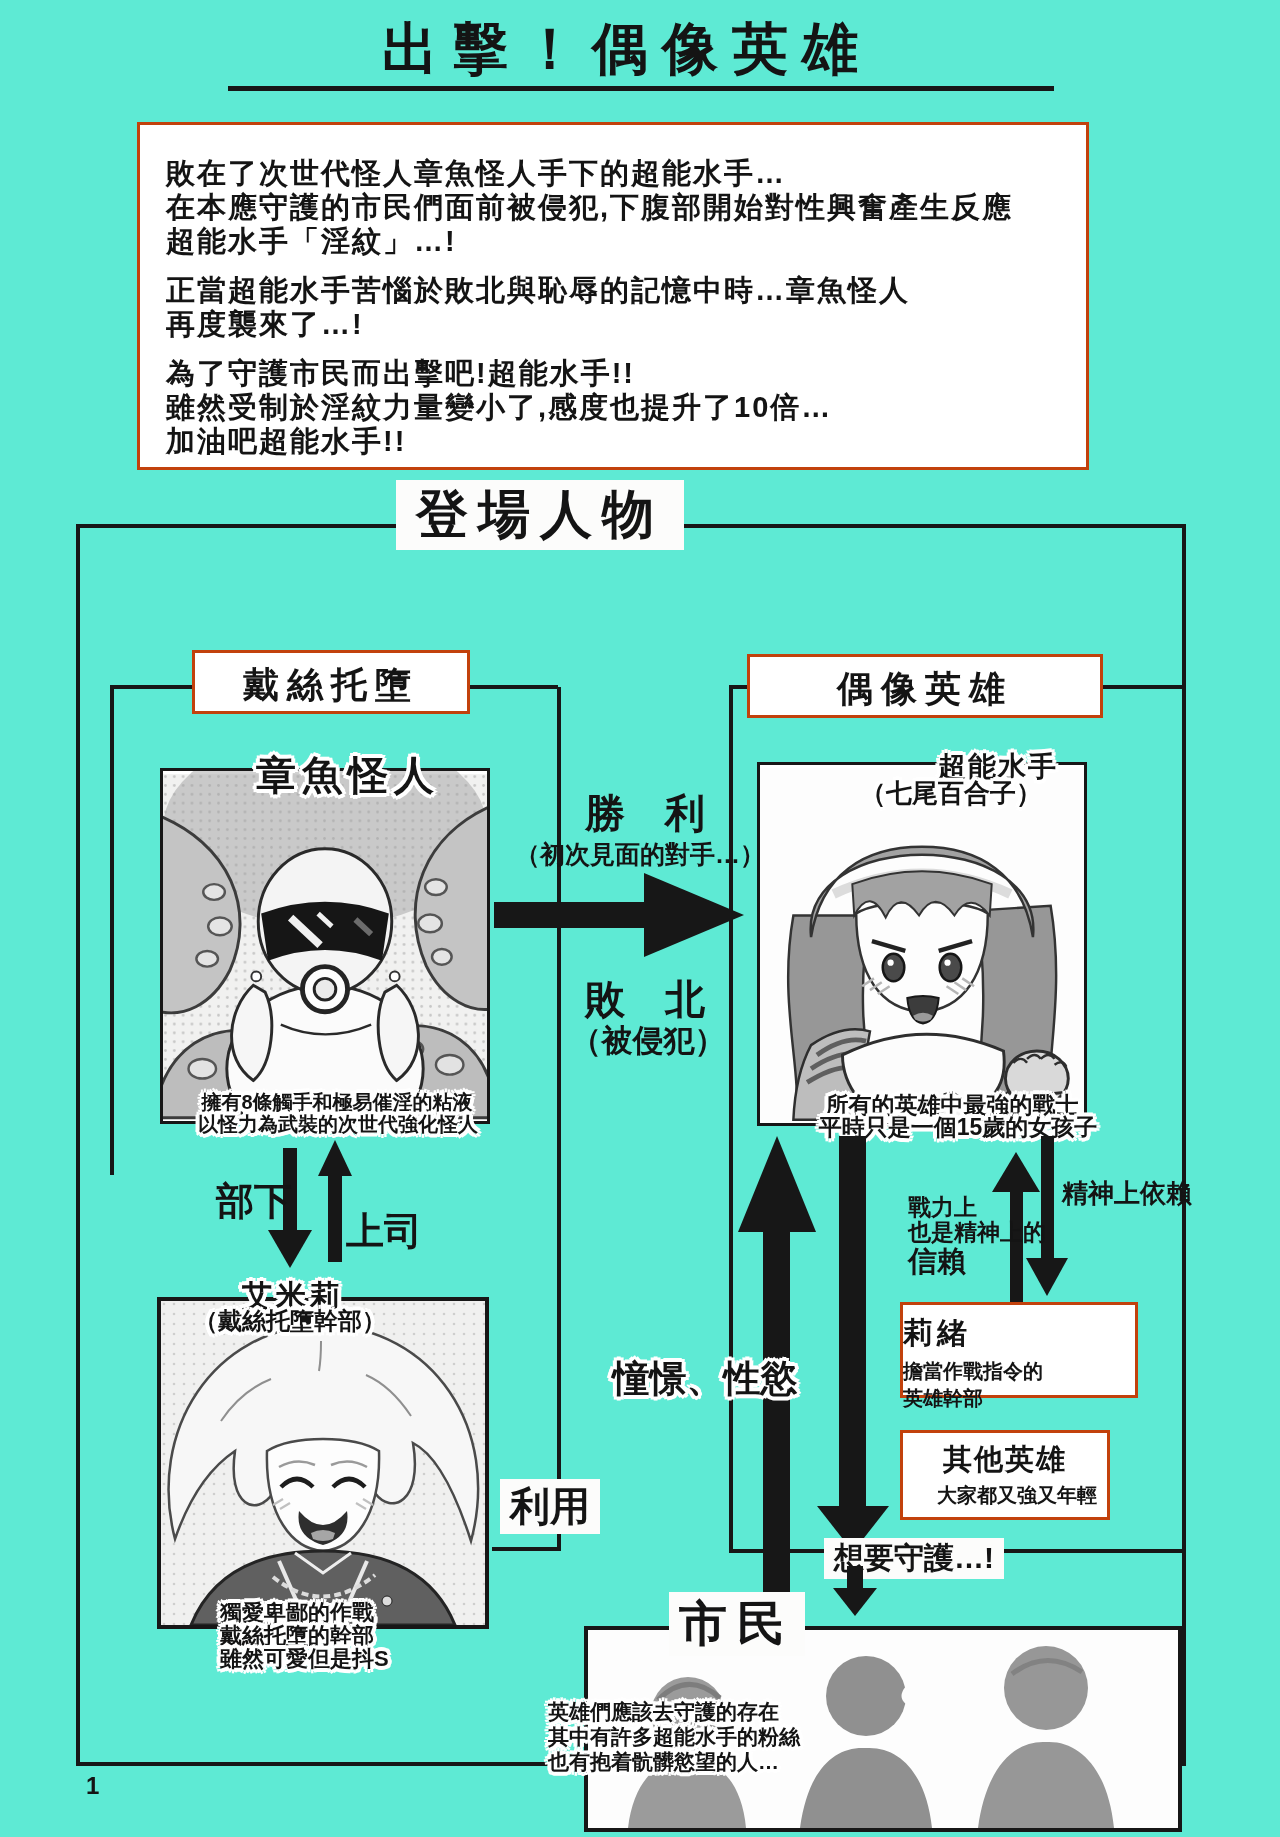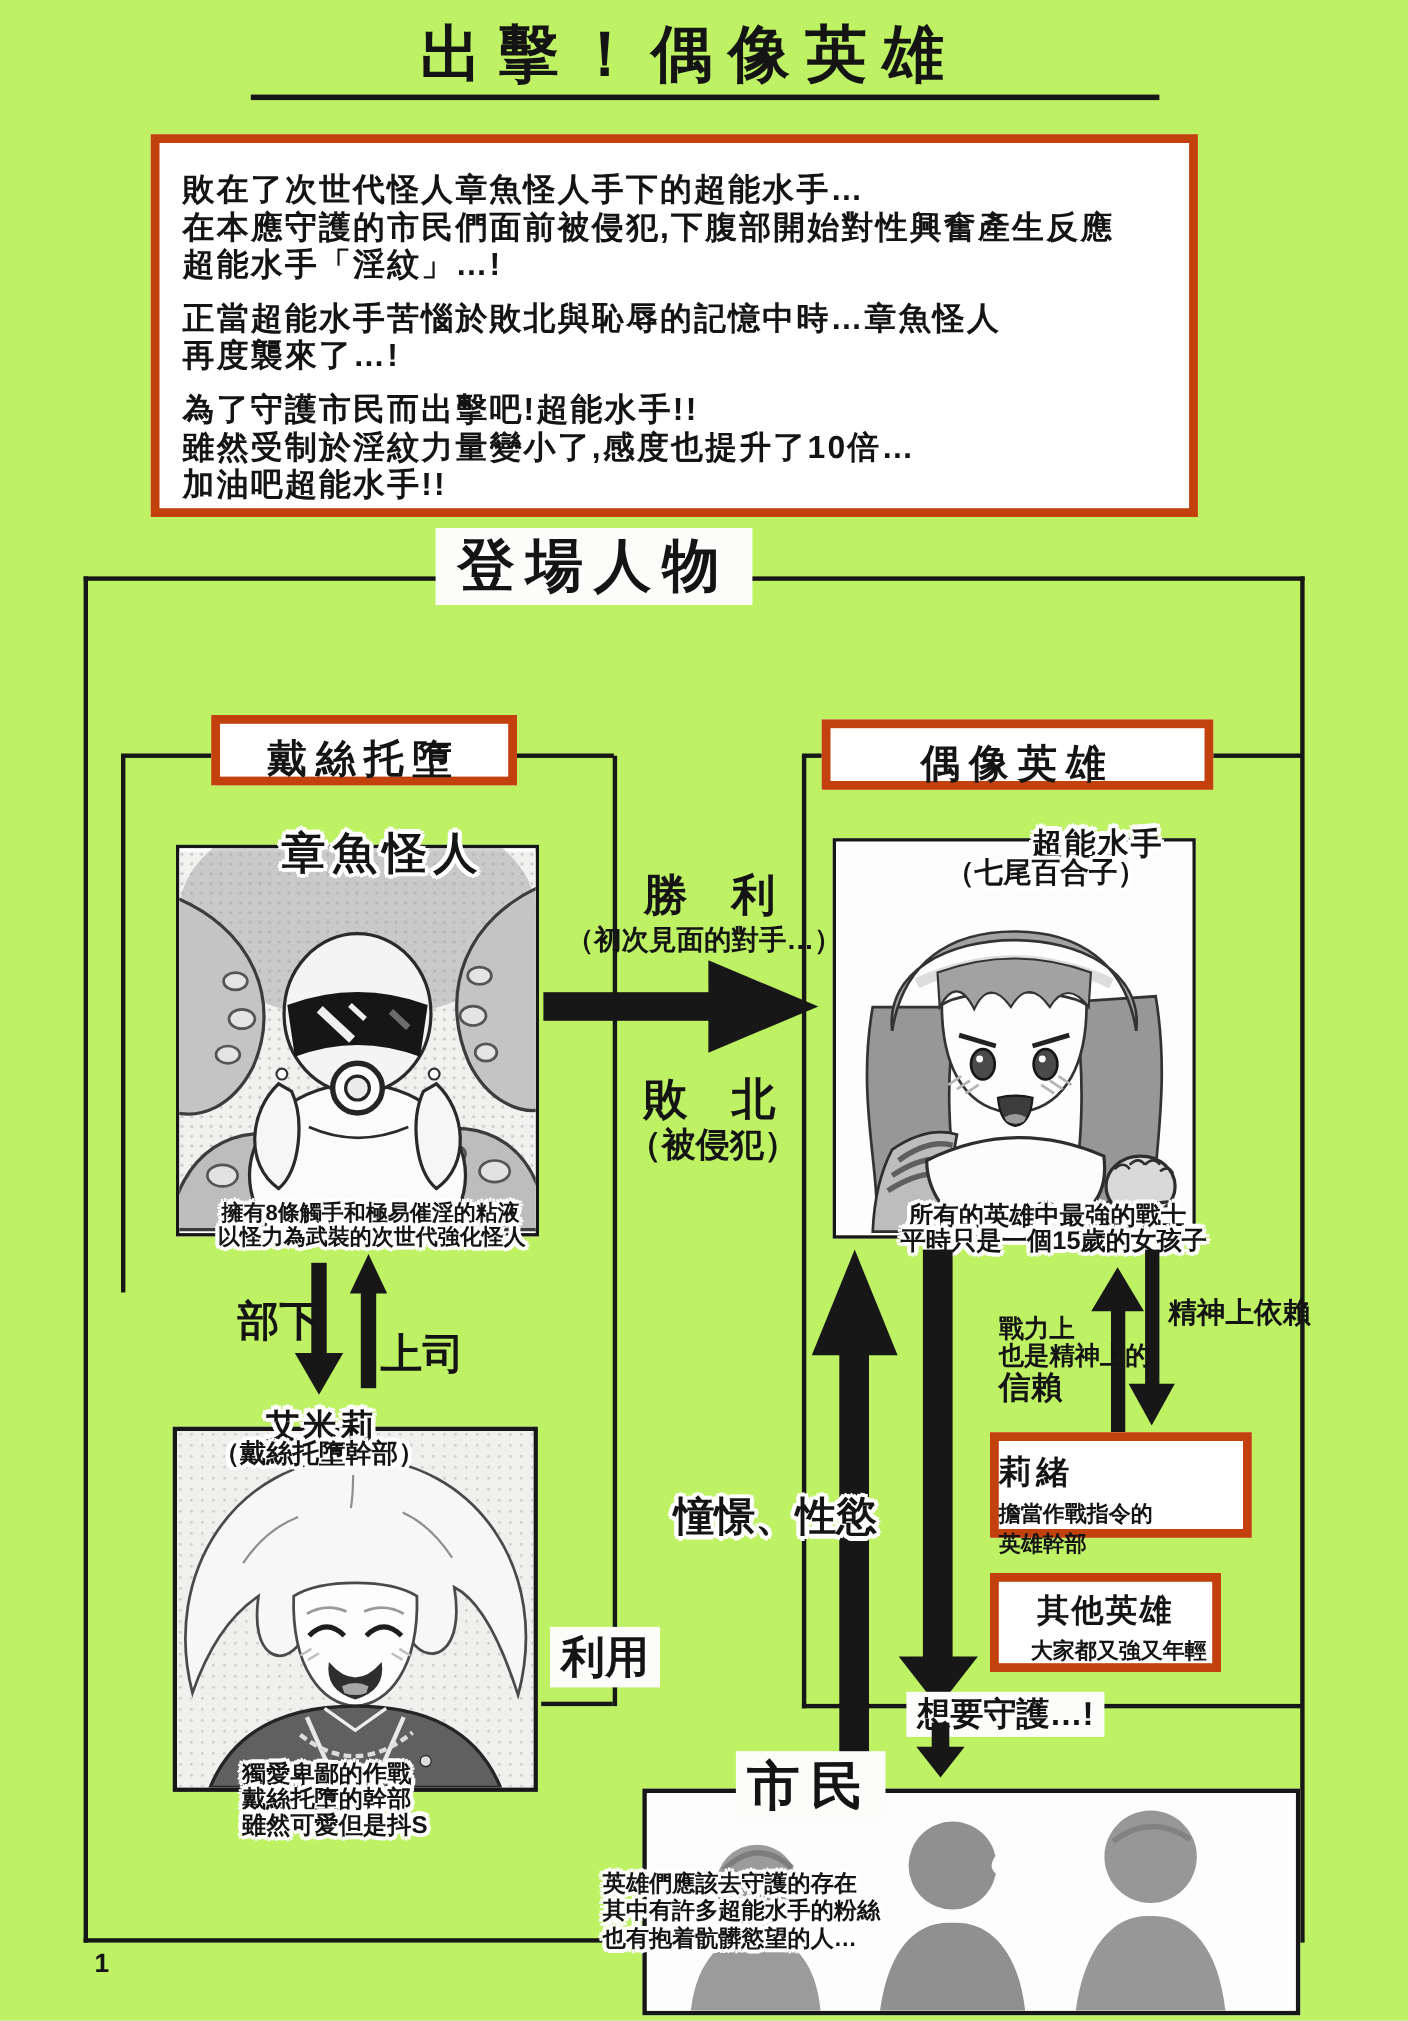--- a/index.html
+++ b/index.html
@@ -1,22 +1,22 @@
 <!DOCTYPE html>
 <html><head>
 <meta charset="utf-8">
 <style>
   html,body{margin:0;padding:0;background:#e8e8e8;}
-  .page{position:relative;width:1280px;height:1837px;background:#bef264;
+  .page{position:relative;width:1280px;height:1837px;background:#5eead4;
         font-family:"Liberation Sans","DejaVu Sans",sans-serif;color:#141414;overflow:hidden;}
   .abs{position:absolute;}
   .b{font-weight:700;}
   .cx{transform:translateX(-50%);white-space:nowrap;}
   .ln{position:absolute;background:#171717;}
-  .bx{position:absolute;border:8px solid #c2410c;background:#fff;box-sizing:border-box;}
+  .bx{position:absolute;border:3px solid #c2410c;background:#fff;box-sizing:border-box;}
   .wout{text-shadow:-3px -3px 0 #fff,3px -3px 0 #fff,-3px 3px 0 #fff,3px 3px 0 #fff,
         -4px 0 0 #fff,4px 0 0 #fff,0 -4px 0 #fff,0 4px 0 #fff,-1px -1px 0 #fff,1px 1px 0 #fff;}
   .wbg{background:#fcfcfb;padding:0 10px;}
   .tri{position:absolute;width:0;height:0;}
   .recap-line{line-height:34px;font-size:29px;font-weight:700;letter-spacing:2px;white-space:nowrap;}
   .recap-p{margin-bottom:15px;}
 </style>
 </head>
 <body>
 

